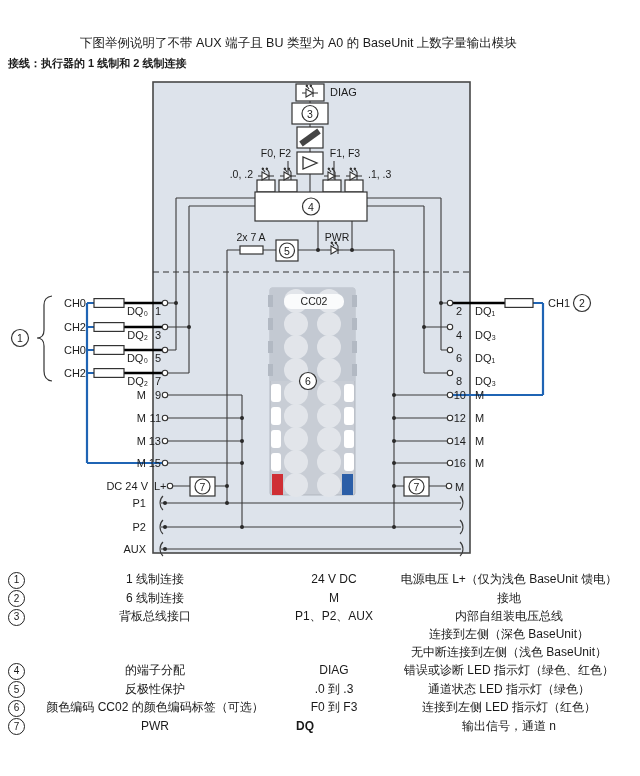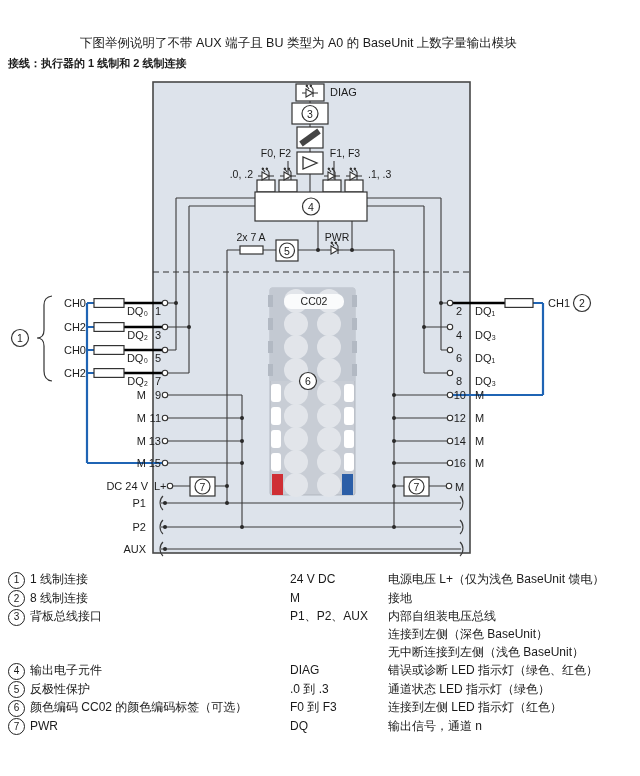--- a/index.html
+++ b/index.html
@@ -17,22 +17,22 @@
   .dot{fill:#2a2a2a;}
   .nc{fill:#fff;stroke:#333;stroke-width:1.2;}
   .nt{font-size:10.5px;text-anchor:middle;}
   .lab{font-size:11px;}
   .small{font-size:10.5px;}
   #legend{position:absolute;left:0;top:570px;width:640px;font-size:12px;line-height:18px;}
   .lg-grid{display:grid;grid-template-columns:30px 260px 98px 1fr;column-gap:0;}
   .lg-sym{width:15px;height:15px;border:1.2px solid #222;border-radius:50%;
           display:inline-flex;align-items:center;justify-content:center;
           font-size:10px;margin-left:8px;margin-top:1px;}
-  .lg-symtext{font-size:12px;font-weight:normal;}
-  .lg-cell{padding-right:10px;}
+  .lg-symtext{font-size:12px;font-weight:bold;margin-left:6px;}
+  .lg-cell{padding-right:10px;text-align:center;}
   .pre{white-space:pre-line;}
 </style>
 </head>
 <body>
 
 <div id="title">接线：执行器的 1 线制和 2 线制连接</div>
 
 <div id="intro">
   <div>下图举例说明了不带 AUX 端子且 BU 类型为 A0 的 BaseUnit 上数字量输出模块</div>
 </div>
@@ -302,33 +302,33 @@
   </g>
 </svg>
 
 <div id="legend" class="lg-grid">
   <div><span class="lg-sym">1</span></div>
   <div class="lg-cell">1 线制连接</div>
   <div class="lg-cell">24 V DC</div>
   <div class="lg-cell pre">电源电压 L+（仅为浅色 BaseUnit 馈电）</div>
 
   <div><span class="lg-sym">2</span></div>
-  <div class="lg-cell">8 线制连接</div>
+  <div class="lg-cell">6 线制连接</div>
   <div class="lg-cell">M</div>
   <div class="lg-cell pre">接地</div>
 
   <div><span class="lg-sym">3</span></div>
   <div class="lg-cell">背板总线接口</div>
   <div class="lg-cell">P1、P2、AUX</div>
   <div class="lg-cell pre">内部自组装电压总线
 连接到左侧（深色 BaseUnit）
 无中断连接到左侧（浅色 BaseUnit）</div>
 
   <div><span class="lg-sym">4</span></div>
-  <div class="lg-cell">输出电子元件</div>
+  <div class="lg-cell">的端子分配</div>
   <div class="lg-cell">DIAG</div>
   <div class="lg-cell pre">错误或诊断 LED 指示灯（绿色、红色）</div>
 
   <div><span class="lg-sym">5</span></div>
   <div class="lg-cell">反极性保护</div>
   <div class="lg-cell">.0 到 .3</div>
   <div class="lg-cell pre">通道状态 LED 指示灯（绿色）</div>
 
   <div><span class="lg-sym">6</span></div>
   <div class="lg-cell">颜色编码 CC02 的颜色编码标签（可选）</div>

